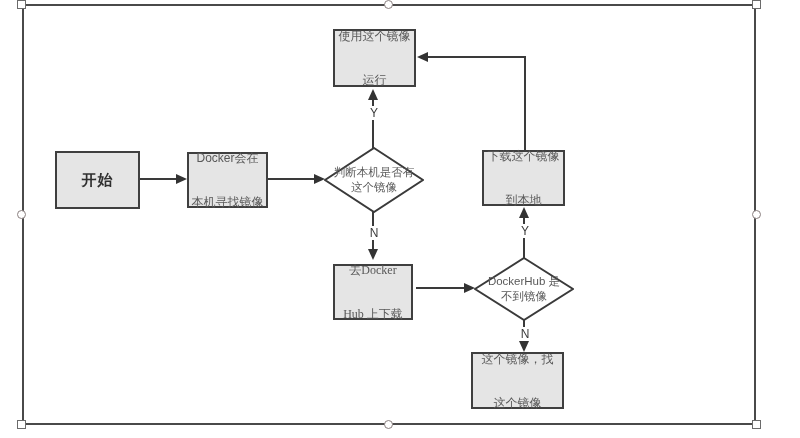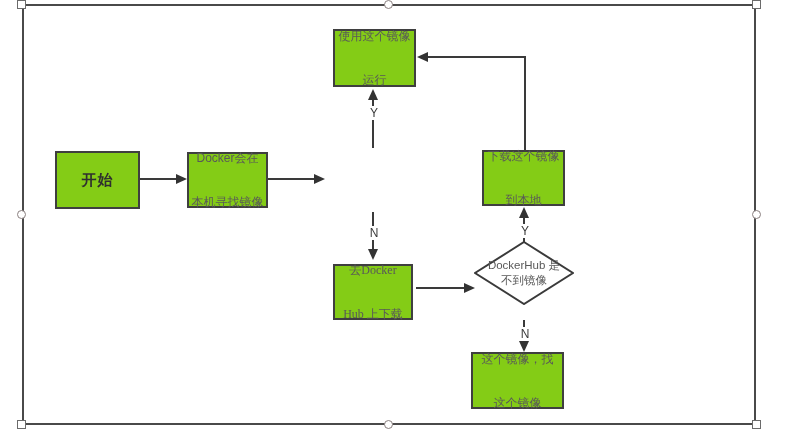--- a/index.html
+++ b/index.html
@@ -12,21 +12,21 @@
     position:absolute;left:22px;top:4px;width:734px;height:421px;
     border:2px solid #4a4a4a;box-sizing:border-box;background:transparent;
   }
   .handle{
     position:absolute;width:9px;height:9px;background:#ffffff;
     border:1.5px solid #6b6b6b;box-sizing:border-box;z-index:9;
   }
   .handle.round{border-radius:50%;border-color:#8a8080;}
   
   .box{
-    position:absolute;box-sizing:border-box;border:2px solid #3f3f3f;background:#84cc16;
+    position:absolute;box-sizing:border-box;border:2px solid #3f3f3f;background:#e5e5e5;
     display:flex;flex-direction:column;align-items:center;justify-content:center;
     font-size:12px;line-height:16px;color:#595959;text-align:center;z-index:3;gap:28px;
   }
   .box.start{font-size:15px;font-weight:bold;color:#2f2f2f;letter-spacing:1px;}
   .diamond{position:absolute;z-index:3;}
   .diamond svg{position:absolute;left:0;top:0;}
   .diamond .dtext{
     position:absolute;left:0;top:0;width:100%;height:100%;
     display:flex;flex-direction:column;align-items:center;justify-content:center;
     font-size:11.5px;line-height:15px;color:#595959;text-align:center;
@@ -61,37 +61,46 @@
 
   <div class="box" style="left:187px;top:152px;width:81px;height:56px;">
     <span>Docker会在</span>
     <span>本机寻找镜像</span>
   </div>
 
   <div class="box start" style="left:55px;top:151px;width:85px;height:58px;">
     <span>开始</span>
   </div>
 
+  <div class="diamond" style="left:324px;top:147px;width:100px;height:66px;">
+    <svg width="100" height="66">
+      <polygon points="50,1 99,33 50,65 1,33" fill="#ffffff" stroke="#3a3a3a" stroke-width="2"></polygon>
+    </svg>
+    <div class="dtext">
+      <span>判断本机是否有</span>
+      <span>这个镜像</span>
+    </div>
+  </div>
 
   <div class="box" style="left:333px;top:29px;width:83px;height:58px;">
     <span>使用这个镜像</span>
     <span>运行</span>
   </div>
 
   <div class="box" style="left:482px;top:150px;width:83px;height:56px;align-items:center;">
     <span>下载这个镜像</span>
     <span>到本地</span>
   </div>
 
   <div class="box" style="left:333px;top:264px;width:80px;height:56px;font-family:Liberation Serif, serif;">
     <span>去Docker</span>
     <span>Hub 上下载</span>
   </div>
 
-  <div class="diamond" style="left:474px;top:241px;width:100px;height:64px;">
+  <div class="diamond" style="left:474px;top:257px;width:100px;height:64px;">
     <svg width="100" height="64">
       <polygon points="50,1 99,32 50,63 1,32" fill="#ffffff" stroke="#3a3a3a" stroke-width="2"></polygon>
     </svg>
     <div class="dtext">
       <span>DockerHub 是</span>
       <span>不到镜像</span>
     </div>
   </div>
 
   <div class="box" style="left:471px;top:352px;width:93px;height:57px;">

